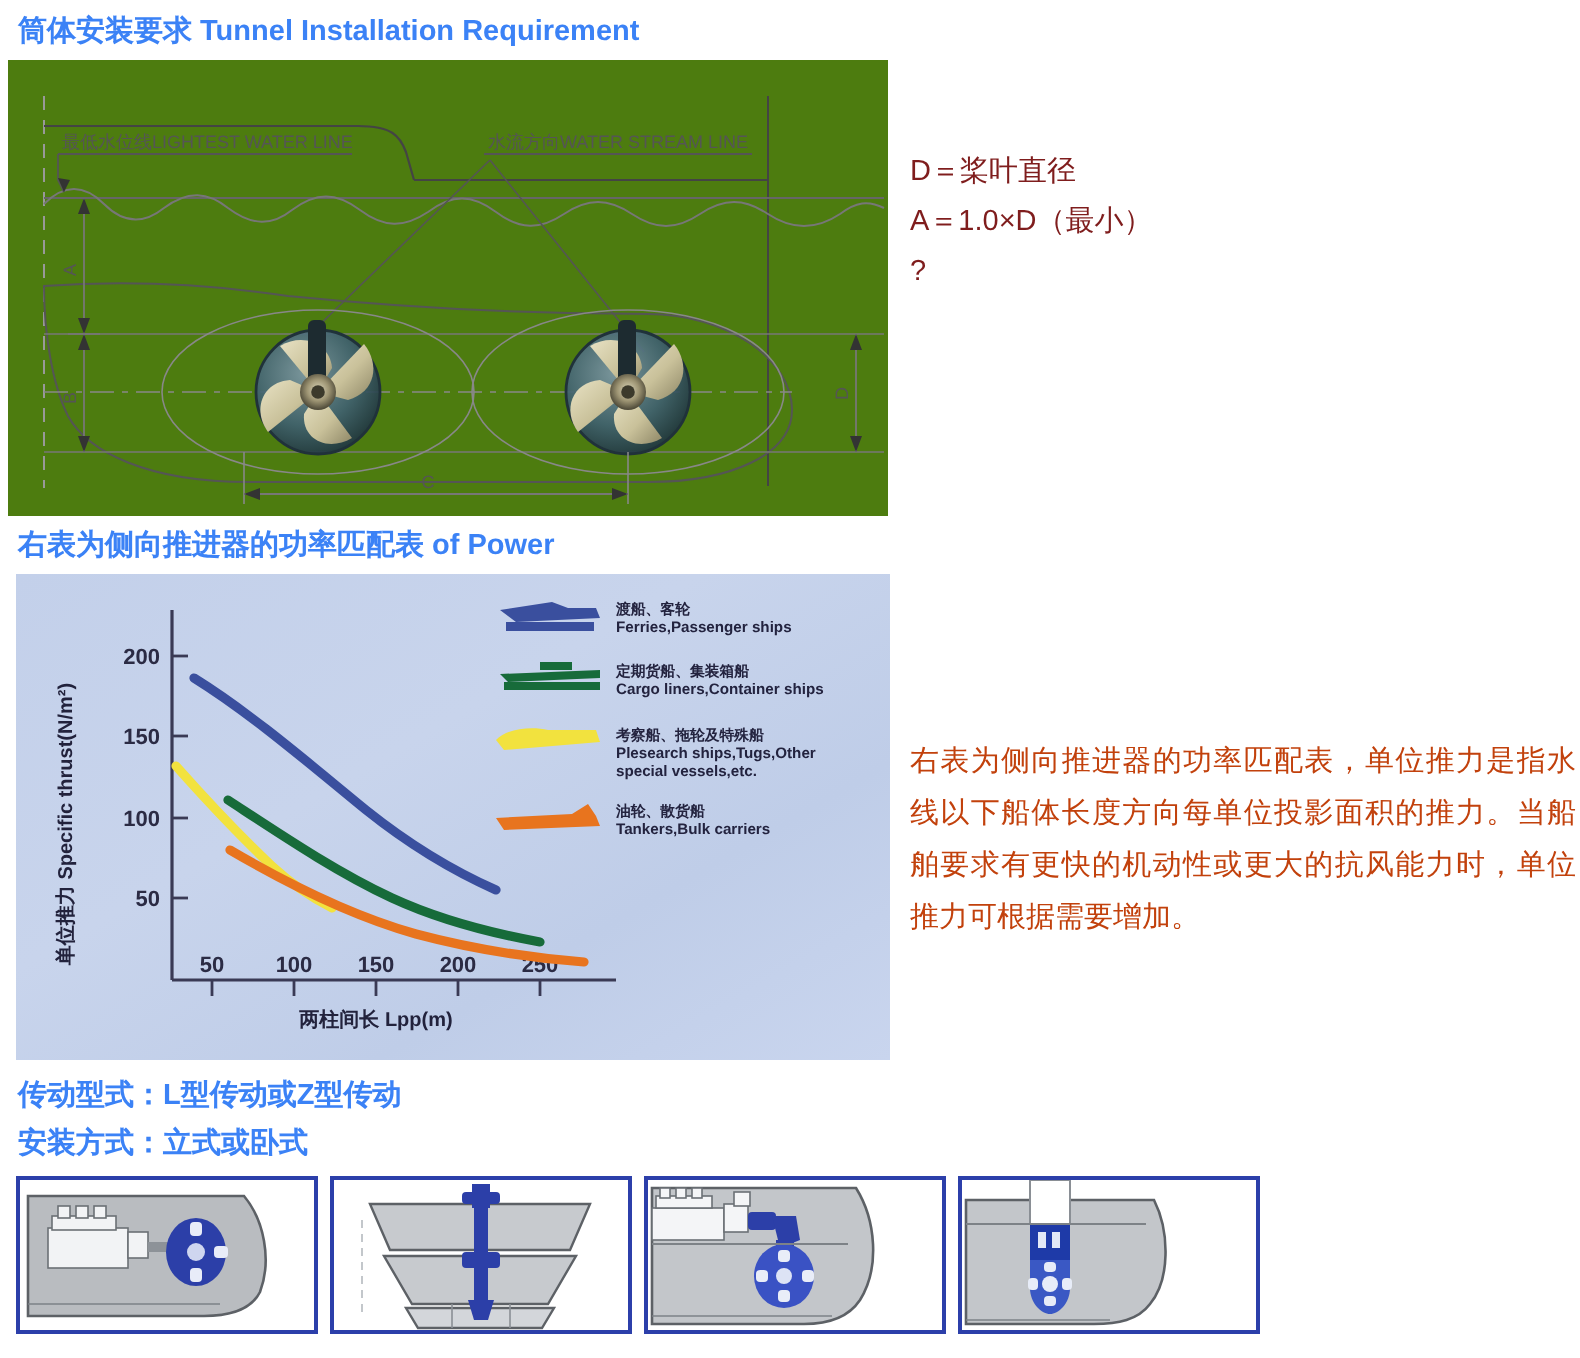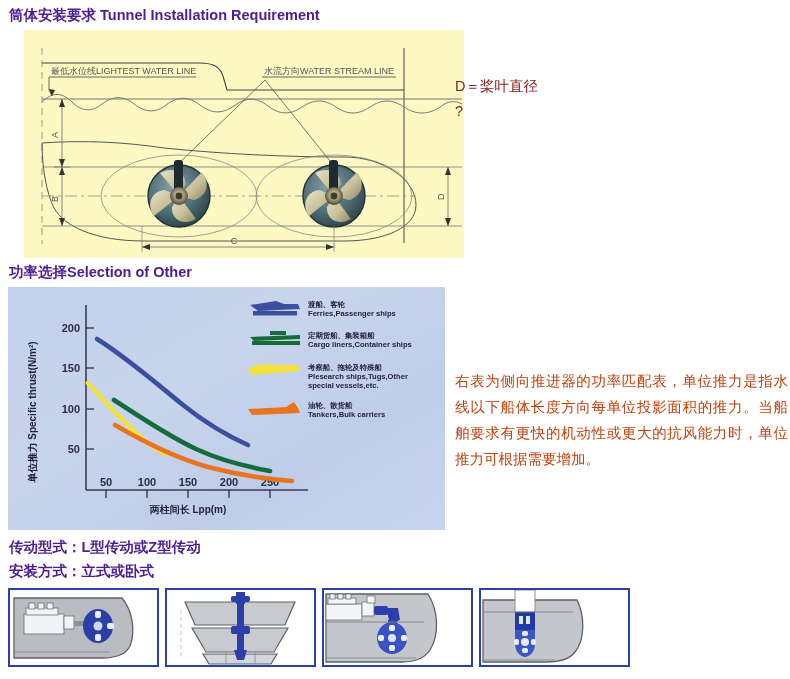--- a/index.html
+++ b/index.html
@@ -2,30 +2,30 @@
 <html><head>
 <meta charset="utf-8">
 <style>
   html,body{margin:0;padding:0;}
   body{
     width:790px;height:679px;background:#ffffff;
     font-family:"Liberation Sans","DejaVu Sans",sans-serif;
     color:#1a1a1a;position:relative;overflow:hidden;
   }
   .sec-title{
-    font-weight:bold;font-size:14.5px;color:#4c1d95;
+    font-weight:bold;font-size:14.5px;color:#3b82f6;
     letter-spacing:0px;white-space:nowrap;
   }
   #title-tunnel{position:absolute;left:9px;top:6px;}
   #title-power{position:absolute;left:9px;top:263px;}
 
   
   #tunnel-diagram{
-    position:absolute;left:24px;top:30px;width:440px;height:228px;
-    background:#fef9c3;
+    position:absolute;left:4px;top:30px;width:440px;height:228px;
+    background:#4d7c0f;
   }
   #tunnel-diagram svg{display:block;}
   .dimlabel{
     font-family:"Liberation Sans",sans-serif;font-size:9px;fill:#555;
   }
 
   
   #formula-block{
     position:absolute;left:455px;top:74px;width:330px;
     font-size:14.5px;line-height:25px;color:#7f1d1d;
@@ -175,24 +175,25 @@
   <path d="M310 196 L310 222" stroke="#888" stroke-width="0.8" fill="none"></path>
   <path d="M118 217 L310 217" stroke="#777" stroke-width="0.9" fill="none"></path>
   <polygon points="118,217 126,214 126,220" fill="#333"></polygon>
   <polygon points="310,217 302,214 302,220" fill="#333"></polygon>
   <text class="dimlabel" x="210" y="214" text-anchor="middle">C</text>
 </svg>
 </div>
 
 <div id="formula-block">
   <div>D＝桨叶直径</div>
+  <div>A＝1.0×D（最小）</div>
   <div>?</div>
 </div>
 
-<div class="sec-title" id="title-power">功率选择Selection of Other</div>
+<div class="sec-title" id="title-power">右表为侧向推进器的功率匹配表 of Power</div>
 
 <div id="power-chart">
 <svg width="437" height="243" viewBox="0 0 437 243" xmlns="http://www.w3.org/2000/svg">
 
   <path id="axis-y" d="M78 18 L78 203" stroke="#3a3a55" stroke-width="1.6" fill="none"></path>
   <path id="axis-x" d="M78 203 L300 203" stroke="#3a3a55" stroke-width="1.6" fill="none"></path>
 
   <g stroke="#3a3a55" stroke-width="1.4">
     <line x1="78" y1="41" x2="86" y2="41"></line>
     <line x1="78" y1="81" x2="86" y2="81"></line>

